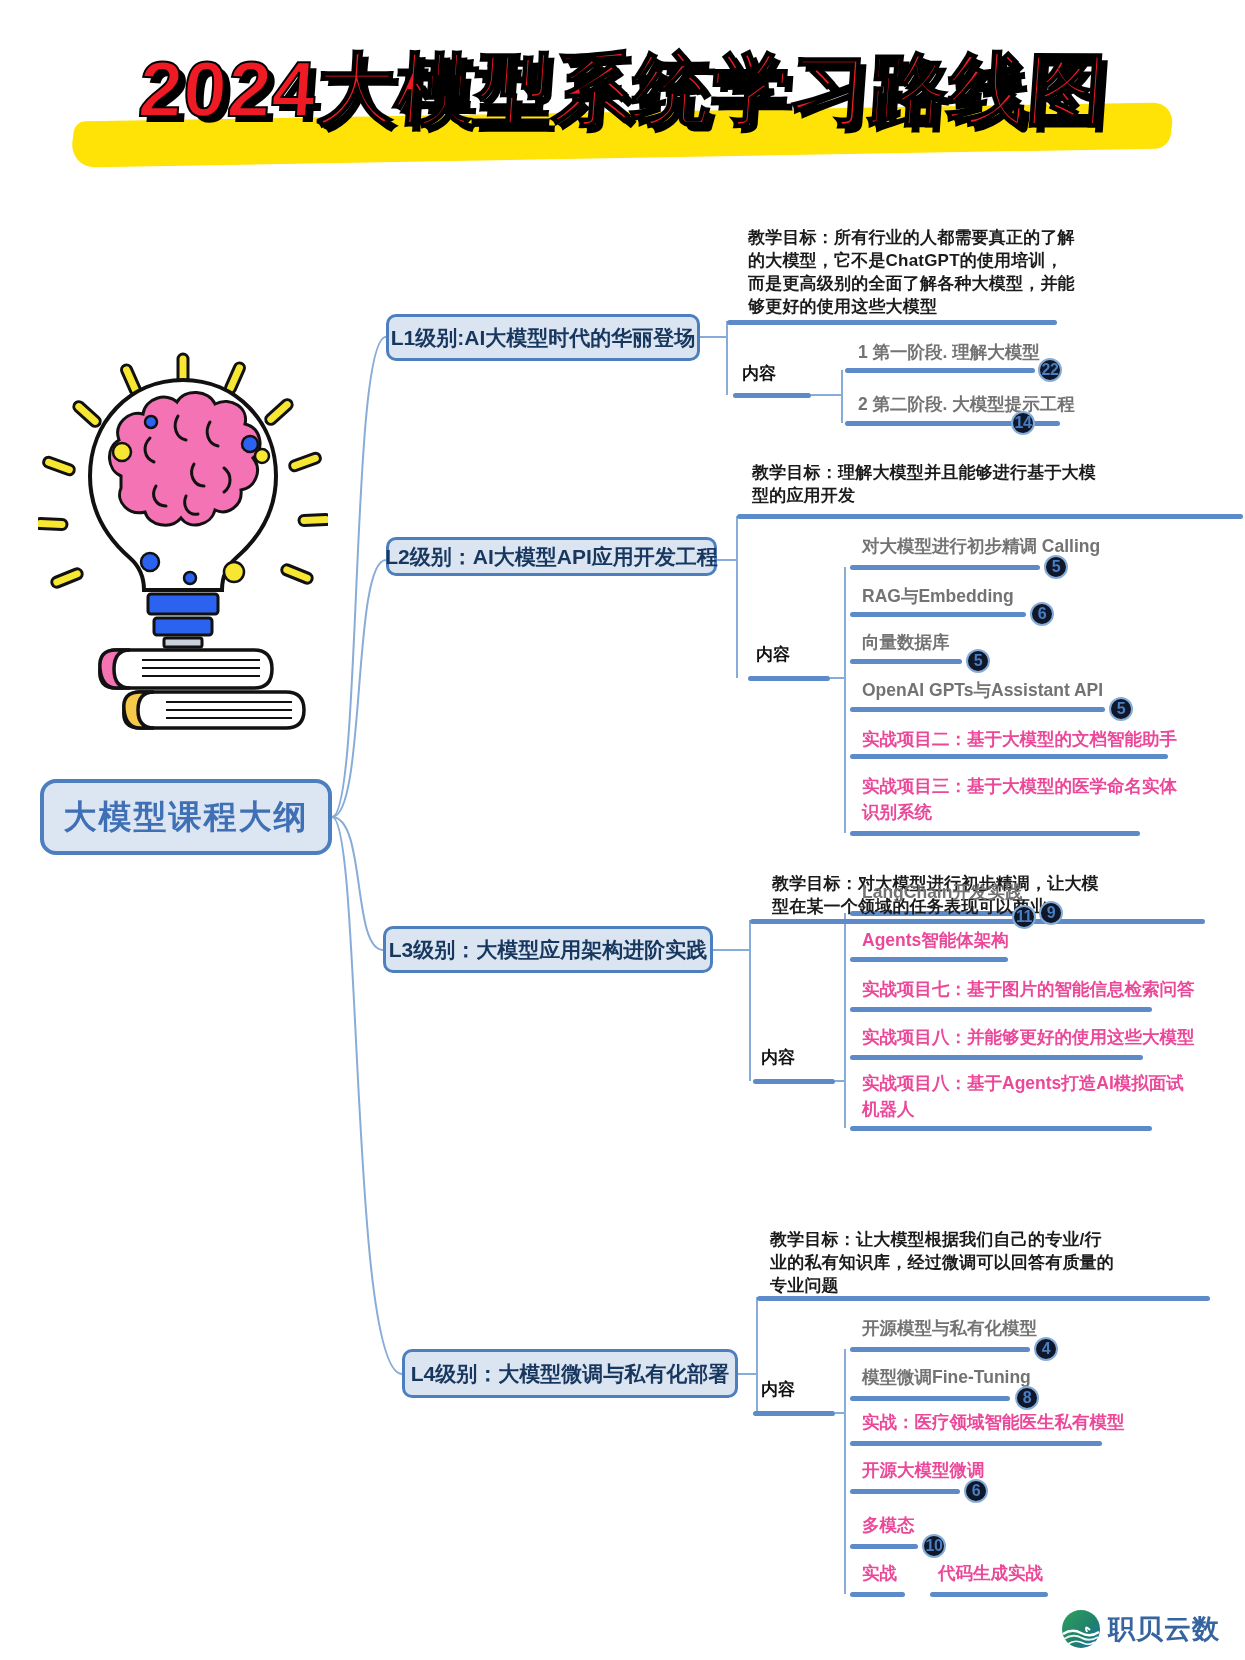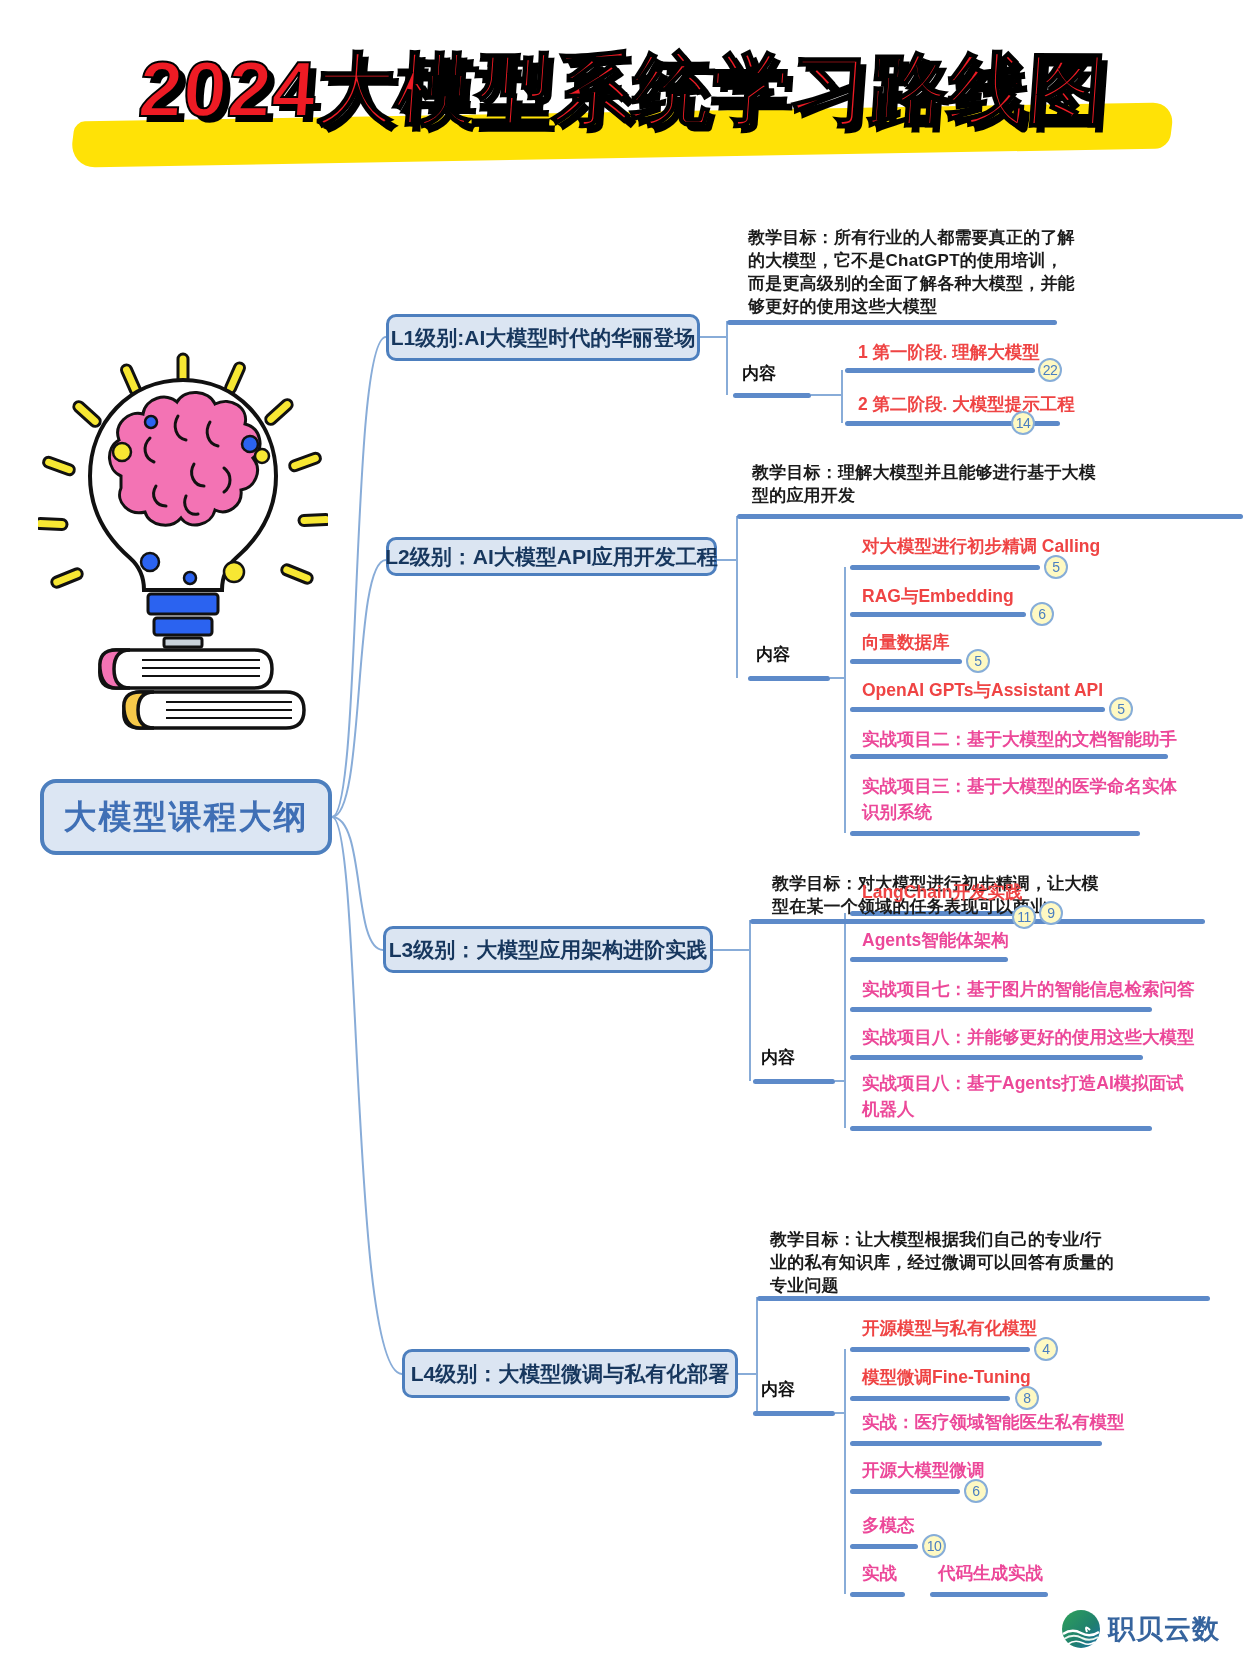--- a/index.html
+++ b/index.html
@@ -14,26 +14,26 @@
               -webkit-text-stroke:2px #000;text-shadow:7px 6px 0 #000;white-space:nowrap;}
   .root-node{position:absolute;left:40px;top:779px;width:292px;height:76px;background:#dce6f3;
              border:4px solid #4d7fbe;border-radius:16px;display:flex;align-items:center;justify-content:center;
              font-size:33px;font-weight:bold;color:#3f6fb5;letter-spacing:2px;box-sizing:border-box;z-index:2;}
   .lnode{position:absolute;background:#dbe5f2;border:3px solid #4d7fbe;border-radius:10px;
          display:flex;align-items:center;justify-content:center;font-size:21px;font-weight:bold;
          color:#17375e;box-sizing:border-box;white-space:nowrap;z-index:2;}
   .goal{position:absolute;font-size:17px;font-weight:bold;color:#1b1b1b;line-height:23px;
         letter-spacing:0.2px;z-index:2;}
   .content-label{position:absolute;font-size:17px;font-weight:bold;color:#111;z-index:2;}
-  .itemlabel{position:absolute;font-size:17.5px;font-weight:bold;color:#ef4444;white-space:nowrap;z-index:2;}
+  .itemlabel{position:absolute;font-size:17.5px;font-weight:bold;color:#737373;white-space:nowrap;z-index:2;}
   .itemlabel.red{color:#ec4899;}
   .itemlabel.wrap{white-space:normal;width:332px;line-height:26px;}
   .uline{position:absolute;height:5px;background:#5d8ac9;border-radius:3px;z-index:1;}
-  .badge{position:absolute;width:24px;height:24px;border-radius:50%;background:#fef9c3;border:2px solid #86add8;
-         color:#4a7ec0;font-size:14px;font-weight:normal;display:flex;align-items:center;justify-content:center;
+  .badge{position:absolute;width:24px;height:24px;border-radius:50%;background:#0f172a;border:2px solid #86add8;
+         color:#4a7ec0;font-size:16px;font-weight:bold;display:flex;align-items:center;justify-content:center;
          transform:translate(-50%,-50%);box-sizing:border-box;z-index:2;letter-spacing:-0.5px;}
   .logo{position:absolute;left:1060px;top:1608px;display:flex;align-items:center;gap:6px;z-index:2;}
   .logo-text{font-size:27px;font-weight:bold;color:#36649e;letter-spacing:1px;}
   .illus{position:absolute;left:38px;top:346px;z-index:2;}
 </style>
 </head>
 <body>
 
 <div class="canvas">
 

